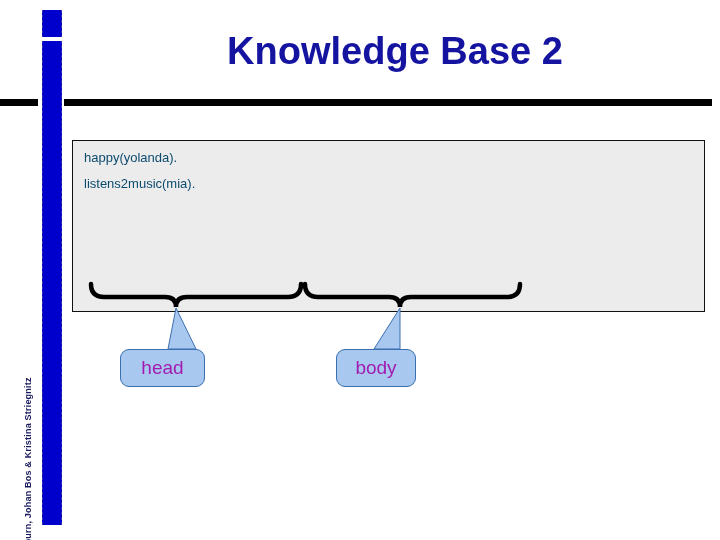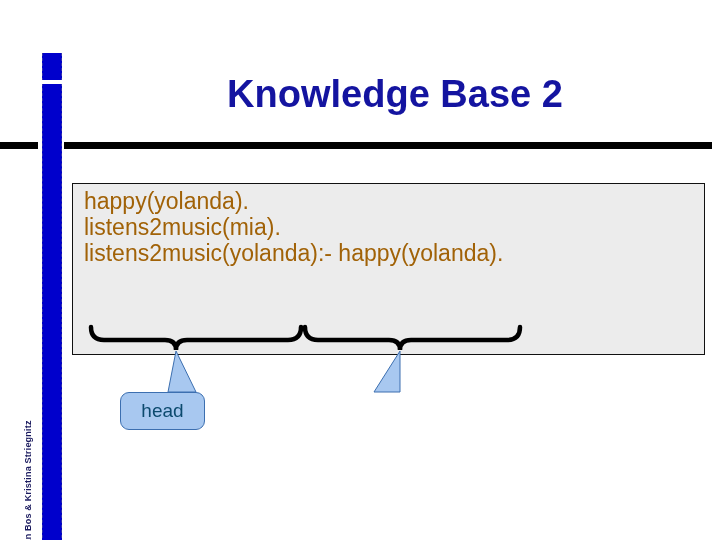--- a/index.html
+++ b/index.html
@@ -11,21 +11,20 @@
     height: 540px;
     background: #FFFFFF;
     font-family: "Liberation Sans", sans-serif;
     overflow: hidden;
   }
   .slide {
     position: relative;
     width: 720px;
     height: 428px;
     background: #FFFFFF;
-    margin-top: 43px;
   }
 
   
   .left-bar {
     position: absolute;
     left: 42px;
     top: 10px;
     width: 20px;
     height: 515px;
     background: #0000CC;
@@ -103,23 +102,23 @@
   }
   .code-list {
     position: absolute;
     left: 11px;
     top: 4px;
     margin: 0;
     padding: 0;
     list-style: none;
   }
   .code-line {
-    font-size: 23px;
+    font-size: 13px;
     line-height: 26px;
-    color: #a16207;
+    color: #0c4a6e;
     white-space: pre;
     font-family: "Liberation Sans", sans-serif;
   }
 
   
   .braces-svg {
     position: absolute;
     left: 0px;
     top: 0px;
     width: 720px;
@@ -127,21 +126,21 @@
     pointer-events: none;
   }
 
   
   .callout {
     position: absolute;
     background: #A8C8F0;
     border: 1px solid #3C6FB0;
     border-radius: 9px;
     font-size: 19px;
-    color: #0c4a6e;
+    color: #a21caf;
     text-align: center;
     box-sizing: border-box;
   }
   .callout-head {
     left: 120px;
     top: 349px;
     width: 85px;
     height: 38px;
     line-height: 36px;
   }
@@ -165,30 +164,30 @@
 
   <div class="title">Knowledge Base 2</div>
 
   <div class="rule-left"></div>
   <div class="rule-right"></div>
 
   <div class="content-box">
     <ul class="code-list">
       <li class="code-line">happy(yolanda).</li>
       <li class="code-line">listens2music(mia).</li>
-      <li class="code-line">listens2music(yolanda):- happy(yolanda).</li>
     </ul>
   </div>
 
   <svg class="braces-svg" viewBox="0 0 720 540">
 
     <path d="M 91,284 Q 91,297 104,297 L 165,297 Q 176,297 176,307 Q 176,297 187,297 L 288,297 Q 301,297 301,284" fill="none" stroke="#000000" stroke-width="4.5" stroke-linecap="round"></path>
 
     <path d="M 305,284 Q 305,297 318,297 L 389,297 Q 400,297 400,307 Q 400,297 411,297 L 507,297 Q 520,297 520,284" fill="none" stroke="#000000" stroke-width="4.5" stroke-linecap="round"></path>
 
     <polygon points="176,308 196,349 168,349" fill="#A8C8F0" stroke="#3C6FB0" stroke-width="1"></polygon>
 
     <polygon points="400,308 400,349 374,349" fill="#A8C8F0" stroke="#3C6FB0" stroke-width="1"></polygon>
   </svg>
 
   <div class="callout callout-head">head</div>
+  <div class="callout callout-body">body</div>
 
 </div>
 
 </body></html>

